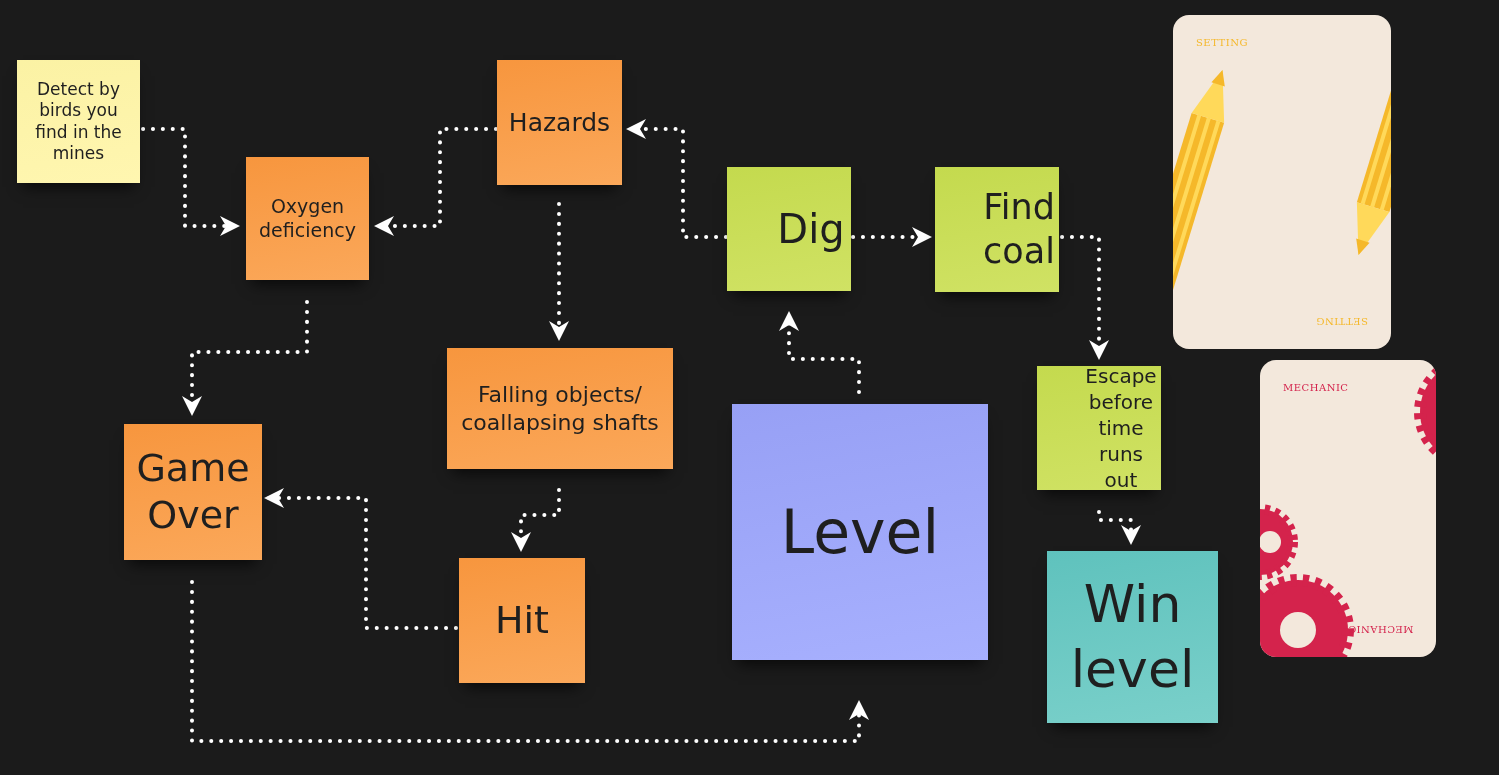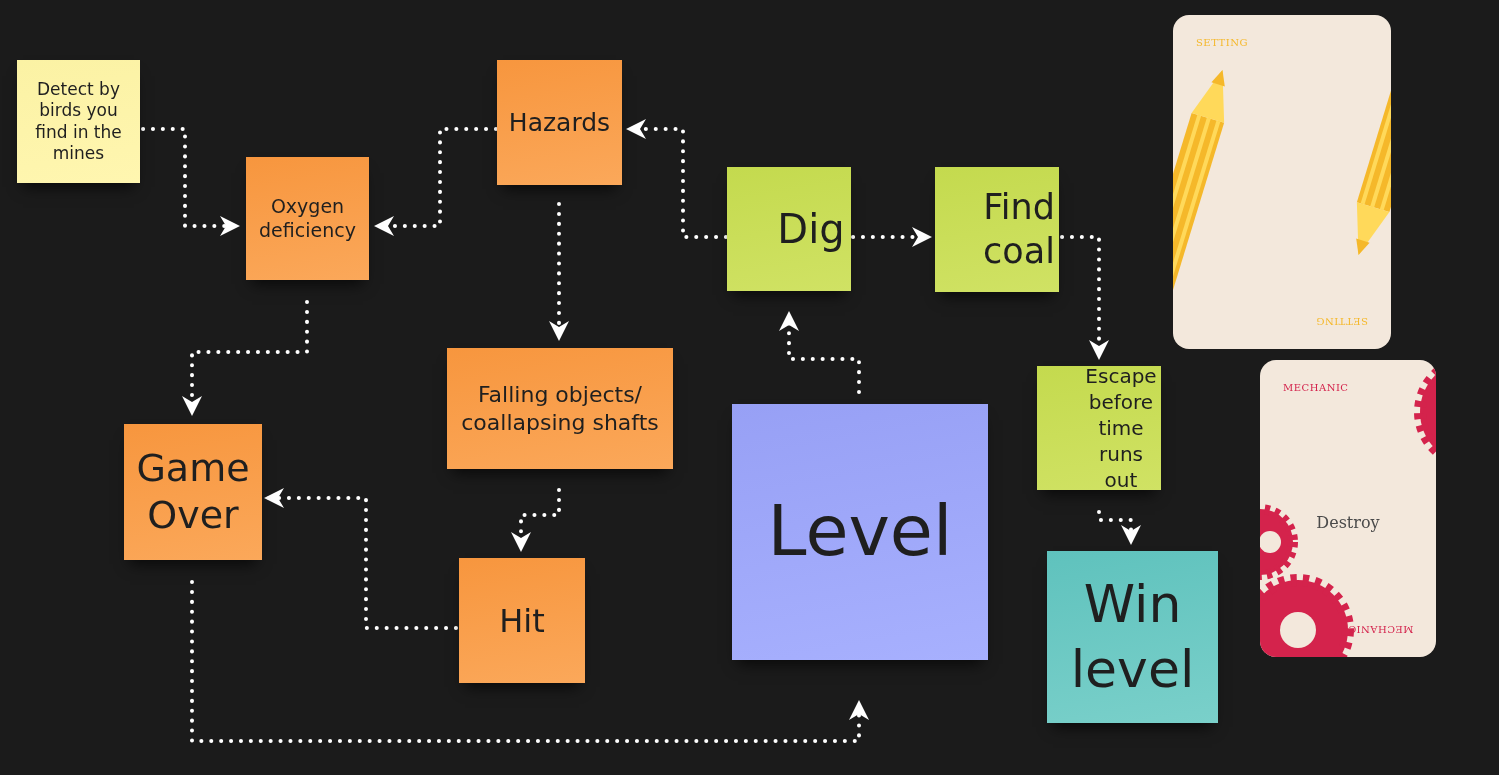--- a/index.html
+++ b/index.html
@@ -42,22 +42,22 @@
   </g>
 </svg>
 
 <div class="note yellow" style="left:17px;top:60px;width:123px;height:123px;font-size:17px;">Detect by birds you find in the mines</div>
 <div class="note orange" style="left:246px;top:157px;width:123px;height:123px;font-size:19px;">Oxygen deficiency</div>
 <div class="note orange" style="left:497px;top:60px;width:125px;height:125px;font-size:25px;">Hazards</div>
 <div class="note lime" style="left:727px;top:167px;width:124px;height:124px;font-size:40px;">Dig</div>
 <div class="note lime" style="left:935px;top:167px;width:124px;height:125px;font-size:35px;">Find coal</div>
 <div class="note orange" style="left:447px;top:348px;width:226px;height:121px;font-size:22px;">Falling objects/ coallapsing shafts</div>
 <div class="note orange" style="left:124px;top:424px;width:138px;height:136px;font-size:38px;">Game Over</div>
-<div class="note orange" style="left:459px;top:558px;width:126px;height:125px;font-size:32px;">Hit</div>
-<div class="note violet" style="left:732px;top:404px;width:256px;height:256px;font-size:70px;">Level</div>
+<div class="note orange" style="left:459px;top:558px;width:126px;height:125px;font-size:38px;">Hit</div>
+<div class="note violet" style="left:732px;top:404px;width:256px;height:256px;font-size:60px;">Level</div>
 <div class="note lime" style="left:1037px;top:366px;width:124px;height:124px;font-size:20px;line-height:26px;">Escape before time runs out</div>
 <div class="note teal" style="left:1047px;top:551px;width:171px;height:172px;font-size:52px;">Win level</div>
 
 <div class="card" style="left:1173px;top:15px;width:218px;height:334px;">
   <svg width="218" height="297" style="position:absolute;left:0;top:0">
     <g transform="translate(50,50) rotate(17)">
       <rect x="-16" y="55" width="34" height="250" fill="#f5b82a"></rect>
       <rect x="-10" y="55" width="4" height="250" fill="#ffd95a"></rect>
       <rect x="0" y="55" width="4" height="250" fill="#ffd95a"></rect>
       <rect x="10" y="55" width="4" height="250" fill="#ffd95a"></rect>
@@ -86,15 +86,14 @@
       <circle cx="38" cy="270" r="50" stroke="#d4234c" stroke-width="12" stroke-dasharray="6 6"></circle>
     </g>
     <g fill="#f3e8dc">
       <circle cx="212" cy="52" r="20"></circle>
       <circle cx="10" cy="182" r="11"></circle>
       <circle cx="207" cy="173" r="8"></circle>
       <circle cx="38" cy="270" r="18"></circle>
     </g>
   </svg>
   <div class="tag" style="left:23px;top:22px;color:#d4234c;">MECHANIC</div>
-  <div class="title" style="top:149px;">Destroy</div>
   <div class="tag" style="right:23px;bottom:22px;color:#d4234c;transform:rotate(180deg);">MECHANIC</div>
 </div>
 
 </body></html>

